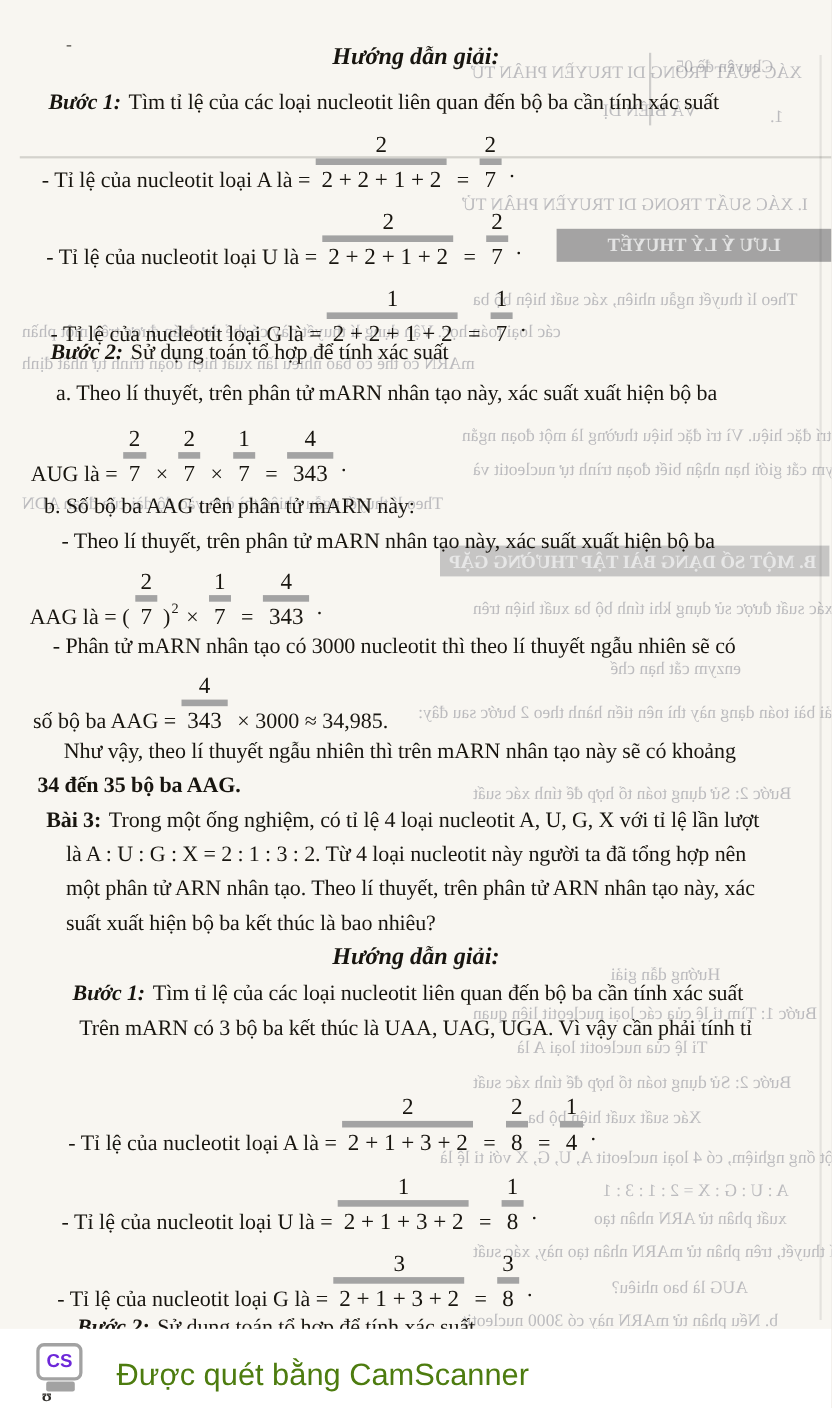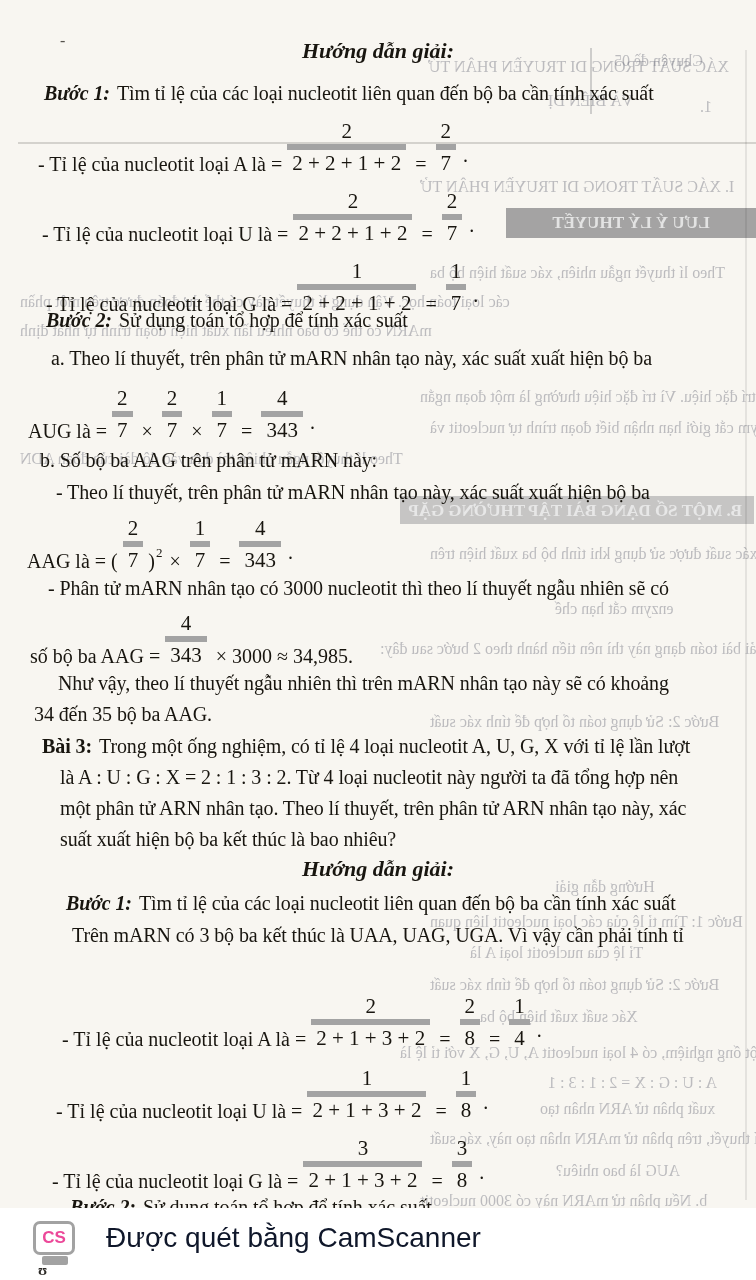--- a/index.html
+++ b/index.html
@@ -22,25 +22,25 @@
          font-size:16px;white-space:nowrap;}
   .bleedbox{position:absolute;transform:scaleX(-1);background:rgba(128,128,130,.70);
             color:rgba(236,236,236,.88);font-weight:bold;font-size:17px;line-height:30px;
             text-align:center;filter:blur(.4px);white-space:nowrap;padding:0 12px;}
   .vline{position:absolute;width:2px;background:rgba(110,110,115,.30);}
   .hline{position:absolute;height:2px;background:rgba(120,118,110,.28);}
   .edge{position:absolute;top:50px;bottom:80px;right:9px;width:2px;background:rgba(0,0,0,.08);}
   .pen-mark{position:absolute;left:60px;top:32px;font-size:16px;color:#55524c;}
   .footer{position:absolute;left:0;right:0;bottom:0;height:72px;background:#ffffff;}
   .cs-badge{position:absolute;left:33px;top:13px;width:36px;height:28px;border:3px solid #a2a2a2;
-            border-radius:7px;color:#ec4899;font-family:"Liberation Sans",sans-serif;
+            border-radius:7px;color:#6d28d9;font-family:"Liberation Sans",sans-serif;
             font-weight:bold;font-size:17px;display:flex;align-items:center;justify-content:center;}
   .cs-tab{position:absolute;left:42px;top:48px;width:26px;height:9px;background:#a2a2a2;border-radius:2px;}
-  .cs-text{position:absolute;left:106px;top:14px;font-family:"Liberation Sans",sans-serif;
-           font-size:28px;color:#0f172a;}
+  .cs-text{position:absolute;left:106px;top:26px;font-family:"Liberation Sans",sans-serif;
+           font-size:28px;color:#4d7c0f;}
   .page-mark{position:absolute;left:38px;top:54px;font-size:15px;color:#2c2a26;font-weight:bold;
              font-family:"Liberation Serif",serif;}
 </style>
 </head>
 <body>
 
 <div class="page">
 
   <span class="bleed" style="left:614px;top:52px;">Chuyên đề 05</span>
   <span class="bleed" style="left:428px;top:58px;">XÁC SUẤT TRONG DI TRUYỀN PHÂN TỬ</span>
@@ -183,21 +183,21 @@
   <div class="frow" style="left:30px;top:602px;height:66px;">
     <span>số bộ ba AAG =</span>
     <span class="frac">
       <span class="num">4</span>
       <span class="den">343</span>
     </span>
     <span class="op">× 3000 ≈ 34,985.</span>
   </div>
 
   <div class="line" style="left:58px;top:672px;">Như vậy, theo lí thuyết ngẫu nhiên thì trên mARN nhân tạo này sẽ có khoảng</div>
-  <div class="line" style="left:34px;top:703px;">34 đến 35 bộ ba AAG.</div>
+  <div class="line" style="left:34px;top:703px;font-weight:bold;">34 đến 35 bộ ba AAG.</div>
 
   <div class="line" style="left:42px;top:735px;">
     <span class="b3label">Bài 3:</span><span>Trong một ống nghiệm, có tỉ lệ 4 loại nucleotit A, U, G, X với tỉ lệ lần lượt</span>
   </div>
   <div class="line" style="left:60px;top:766px;">là A : U : G : X = 2 : 1 : 3 : 2. Từ 4 loại nucleotit này người ta đã tổng hợp nên</div>
   <div class="line" style="left:60px;top:828px;">suất xuất hiện bộ ba kết thúc là bao nhiêu?</div>
   <div class="line" style="left:60px;top:797px;">một phân tử ARN nhân tạo. Theo lí thuyết, trên phân tử ARN nhân tạo này, xác</div>
 
   <div class="title" style="top:856px;">Hướng dẫn giải:</div>
 

